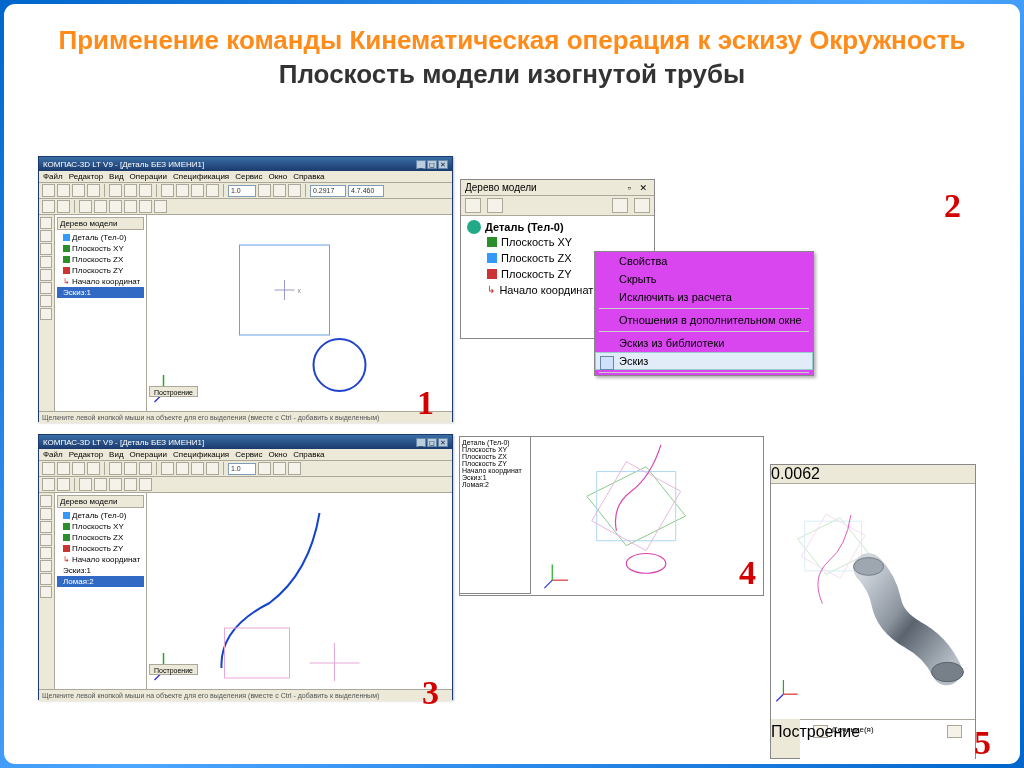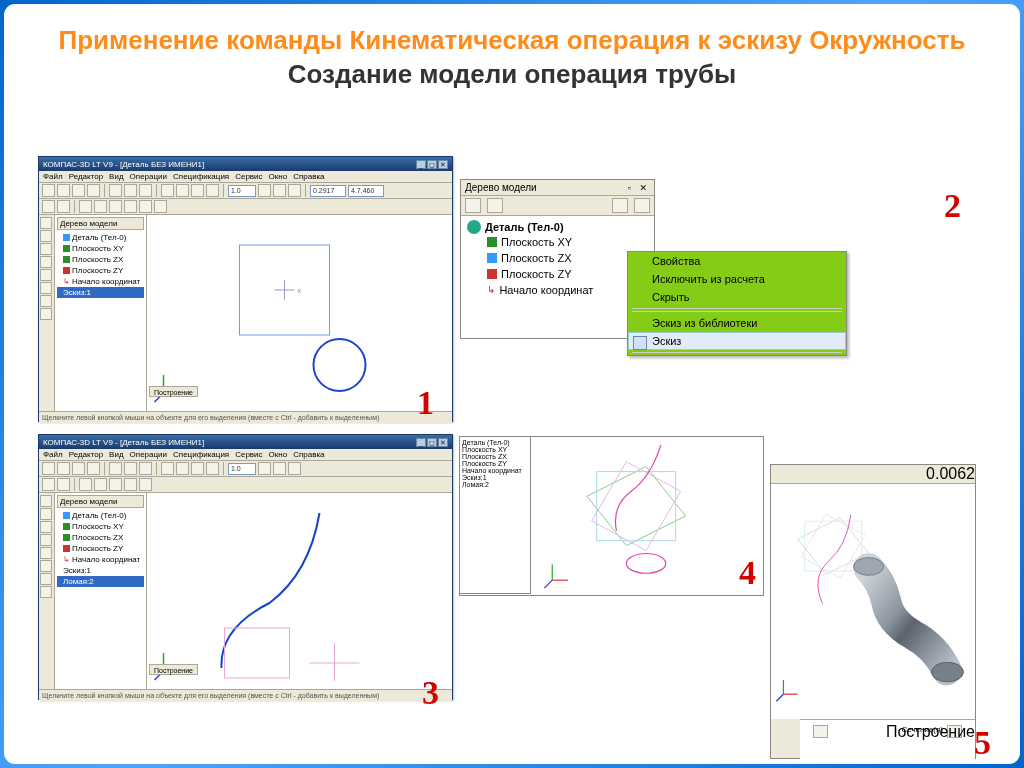--- a/index.html
+++ b/index.html
@@ -116,41 +116,41 @@
   .panel2 .tree2 .root { display:flex; align-items:center; gap:4px; font-weight:bold; }
   .panel2 .tree2 .root .ico { width:14px; height:14px; background:#2a8; border-radius:50%; }
   .panel2 .tree2 .child { padding-left:20px; display:flex; align-items:center; gap:4px; line-height:16px; }
   .panel2 .tree2 .child .sq { width:10px; height:10px; display:inline-block; }
   .panel2 .tree2 .child .sq.g { background:#2a8f2a; }
   .panel2 .tree2 .child .sq.r { background:#c33; }
   .panel2 .tree2 .child .sq.b { background:#39f; }
   .panel2 .tree2 .child .ax { font-size:10px; color:#c33; }
 
   .ctxmenu {
-    position:absolute; background:#84cc16; border:1px solid #888;
-    font-size:11px; box-shadow:2px 2px 3px rgba(0,0,0,.3);margin-left:33px;
+    position:absolute; background:#d946ef; border:1px solid #888;
+    font-size:11px; box-shadow:2px 2px 3px rgba(0,0,0,.3);
   }
   .ctxmenu .item { padding:3px 20px 3px 24px; white-space:nowrap; }
   .ctxmenu .item.hl { background:#e2ecf9; border:1px solid #9cc; padding:2px 19px 2px 23px; position:relative; }
   .ctxmenu .item.hl::before { content:""; position:absolute; left:4px; top:3px; width:12px; height:12px; border:1px solid #68a; background:#cfe1fb; }
   .ctxmenu hr { border:none; border-top:1px solid #ccc; margin:2px 4px; }
 
   
   .lite {
     position:absolute; background:#fff; border:1px solid #888;
   }
 
 </style>
 </head>
 <body>
 <div class="slide">
 
 <div class="title-block">
   <div class="title-line1">Применение команды Кинематическая операция к эскизу Окружность</div>
-  <div class="title-line2">Создание модели операция трубы</div>
+  <div class="title-line2">Плоскость модели изогнутой трубы</div>
 </div>
 
 <div class="cad" style="left:34px; top:152px; width:415px; height:266px;">
   <div class="titlebar">
     <span>КОМПАС-3D LT V9 - [Деталь БЕЗ ИМЕНИ1]</span>
     <span class="winbtns">
           <span>_</span>
           <span>◻</span>
           <span>✕</span>
         </span>
@@ -273,23 +273,24 @@
         </div>
     <div class="child">
           <span class="ax">↳</span>
           <span>Начало координат</span>
         </div>
   </div>
 </div>
 
 <div class="ctxmenu" style="left:590px; top:247px; width:220px;">
   <div class="item">Свойства</div>
+  <div class="item">Скрыть</div>
   <div class="item">Исключить из расчета</div>
-  <div class="item">Скрыть</div>
   <hr>
+  <div class="item">Отношения в дополнительном окне</div>
   <hr>
   <div class="item">Эскиз из библиотеки</div>
   <div class="item hl">Эскиз</div>
   <hr>
 </div>
 
 <div class="lite" style="left:660px; top:175px; width:325px; height:250px; z-index:-1;"></div>
 <div class="step-label" style="left:940px; top:183px;">2</div>
 
 <div class="cad" style="left:34px; top:430px; width:415px; height:266px;">
@@ -410,21 +411,21 @@
 
     <g transform="translate(90,145)">
       <line x1="0" y1="0" x2="16" y2="0" stroke="#d33" stroke-width="1.2"></line>
       <line x1="0" y1="0" x2="0" y2="-16" stroke="#2a2" stroke-width="1.2"></line>
       <line x1="0" y1="0" x2="-8" y2="8" stroke="#33d" stroke-width="1.2"></line>
     </g>
   </svg>
 </div>
 <div class="step-label" style="left:735px; top:550px;">4</div>
 
-<div class="lite" style="left:766px; top:460px; width:206px; height:295px; background:#ece9d8;text-align:right;">
+<div class="lite" style="left:766px; top:460px; width:206px; height:295px; background:#ece9d8;">
 
   <div class="toolbar" style="border-bottom:1px solid #aca899;">
     <span class="tb"></span><span class="tb"></span><span class="tb"></span>
     <span class="sep"></span>
     <span class="tb"></span><span class="tb"></span>
     <span class="sep"></span>
     <span class="field" style="width:40px">0.0062</span>
     <span class="tb"></span><span class="tb"></span><span class="tb"></span>
   </div>
   <div style="background:#fff; height:235px; position:relative;">

